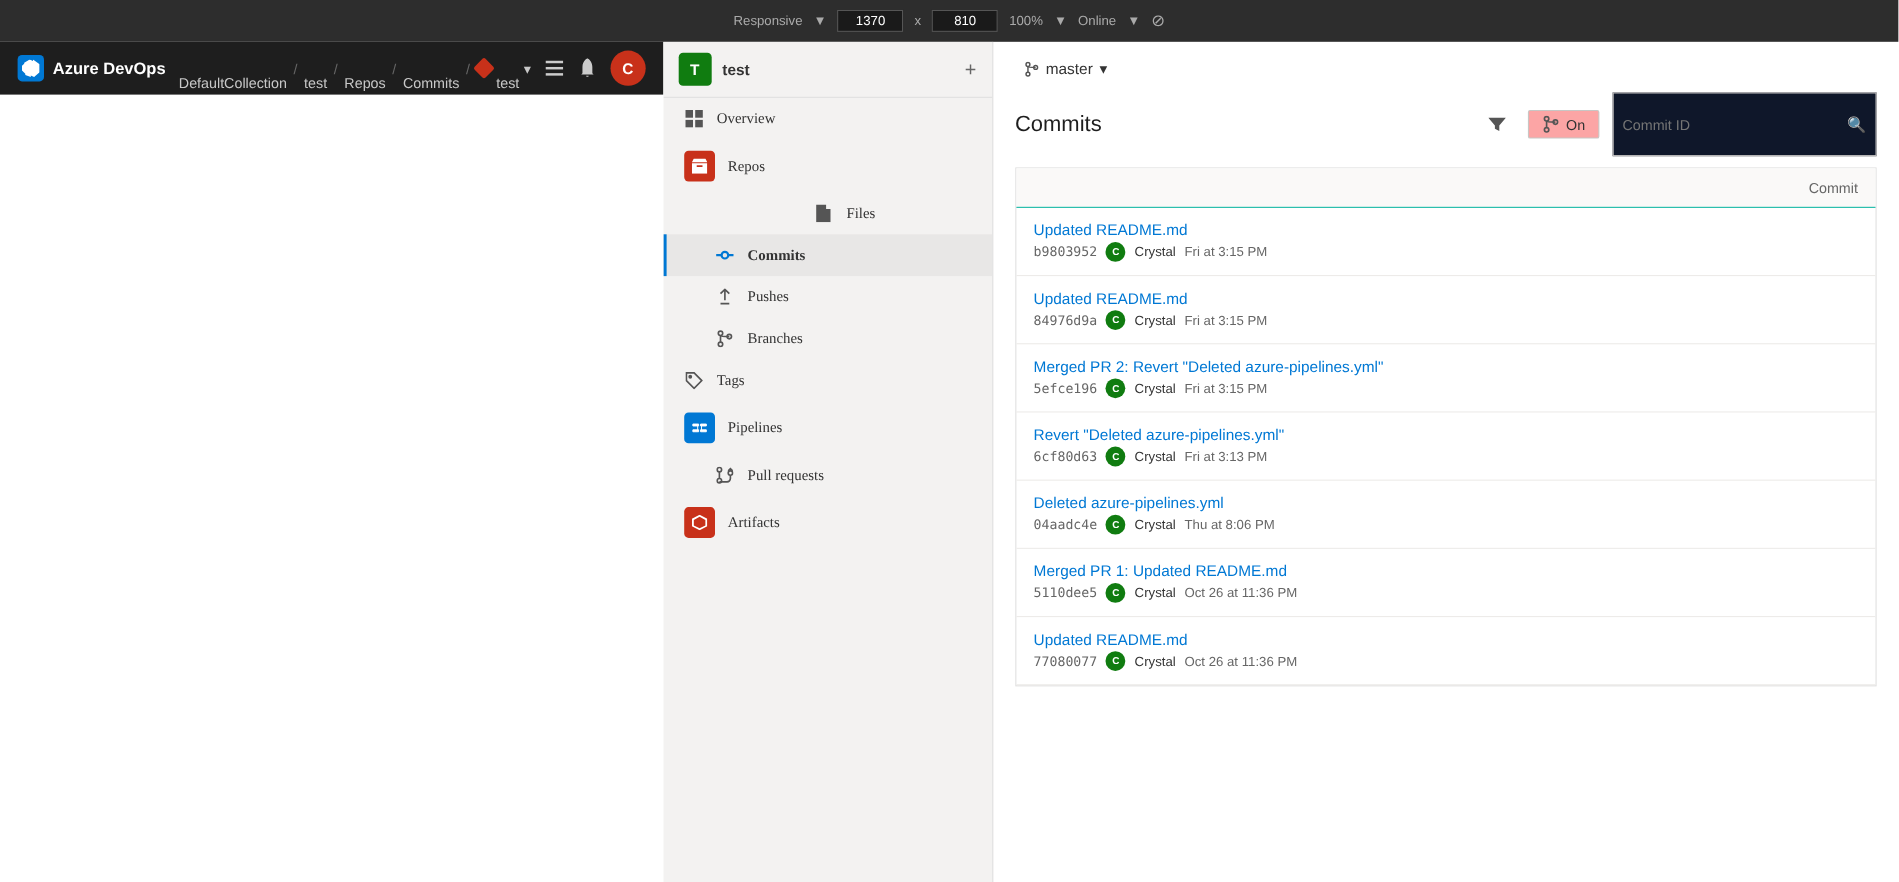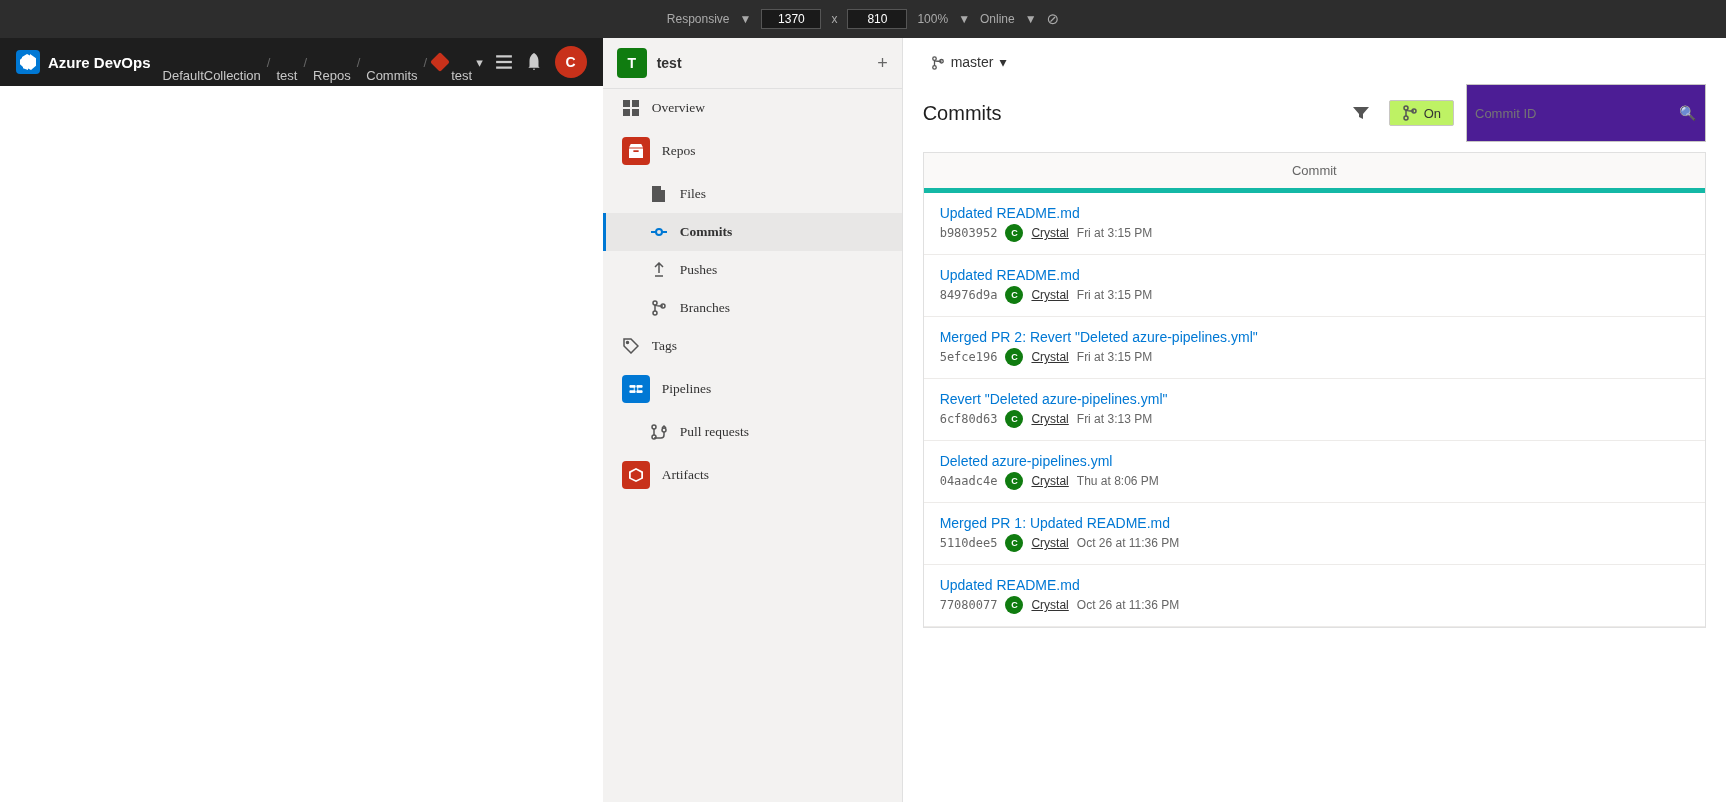--- a/index.html
+++ b/index.html
@@ -163,27 +163,27 @@
     .commits-title { font-size: 20px; font-weight: 300; flex: 1; color: #1e1e1e; }
     .filter-btn {
       background: none; border: none; cursor: pointer;
       display: flex; align-items: center; justify-content: center;
       width: 32px; height: 32px; font-size: 16px; color: #555;
     }
     .on-btn {
       display: flex; align-items: center; gap: 6px;
       border: 1px solid #c8c6c4;
       padding: 4px 12px;
-      cursor: pointer; background: #bef264; font-size: 13px; color: #333;
+      cursor: pointer; background: #fca5a5; font-size: 13px; color: #333;
       border-radius: 2px;
     }
     .commit-id-search {
       display: flex; align-items: center;
       border: 1px solid #c8c6c4;
-      background: #4c1d95;
+      background: #0f172a;
       padding: 20px 8px;
       width: 240px;
     }
     .commit-id-search input {
       border: none; outline: none; font-size: 13px;
       color: #a0a0a0; flex: 1; background: transparent;
     }
     .commit-id-search .search-icon { color: #888; font-size: 14px; cursor: pointer; }
 
     
@@ -191,25 +191,25 @@
       flex: 1; overflow-y: auto; padding: 0 20px;
     }
     .commit-table {
       border: 1px solid #e0e0e0;
       width: 100%;
       border-collapse: collapse;
       background: #fff;
     }
     .commit-table-header {
       background: #faf9f8;
-      border-bottom: 5px solid #14b8a6;
+      border-bottom: 1px solid #14b8a6;
       padding: 10px 16px;
       font-size: 13px;
       color: #666;
-      text-align: center;
+      text-align: right;
     }
     .commit-row {
       border-bottom: 1px solid #edebe9;
       padding: 12px 16px;
       display: flex;
       flex-direction: column;
       gap: 3px;
       cursor: pointer;
     }
     .commit-message { font-size: 14px; color: #0078d4; font-weight: 400; }
@@ -217,21 +217,21 @@
       display: flex; align-items: center; gap: 8px; font-size: 12px; color: #666;
     }
     .commit-hash { font-family: monospace; color: #666; font-size: 12px; }
     .commit-avatar {
       width: 18px; height: 18px;
       background: #107c10;
       border-radius: 50%;
       display: inline-flex; align-items: center; justify-content: center;
       color: #fff; font-size: 9px; font-weight: bold;
     }
-    .commit-author { color: #333; font-size: 12px; text-decoration: underline; }
+    .commit-author { color: #333; font-size: 12px; }
     .commit-time { color: #666; font-size: 12px; }
   </style>
 </head>
 <body>
 
 <div class="browser-bar">
   <span>Responsive</span>
   <span>▼</span>
   <input value="1370" style="">
   <span>x</span>
@@ -310,21 +310,21 @@
 
         <a class="nav-item" href="#">
           <div class="icon-box" style="background:#c8311a;">
             <svg width="14" height="14" viewBox="0 0 16 16" fill="white">
                 <path d="M2 0h12l2 4H0L2 0zm-2 5h16v11H0V5zm5 2v2h6V7H5z"></path>
               </svg>
           </div>
           <span>Repos</span>
         </a>
 
-        <a class="nav-item" href="#" style="padding-left:44px;">
+        <a class="nav-item" href="#" style="padding-left:44px;justify-content:center;">
           <span class="nav-icon">
             <svg width="15" height="15" viewBox="0 0 16 16" fill="#555">
                 <path d="M1 0h9l4 4v12H1V0zm9 0v4h4"></path>
               </svg>
           </span>
           <span>Files</span>
         </a>
 
         <a class="nav-item active" href="#" style="padding-left:44px;">
           <span class="nav-icon">

